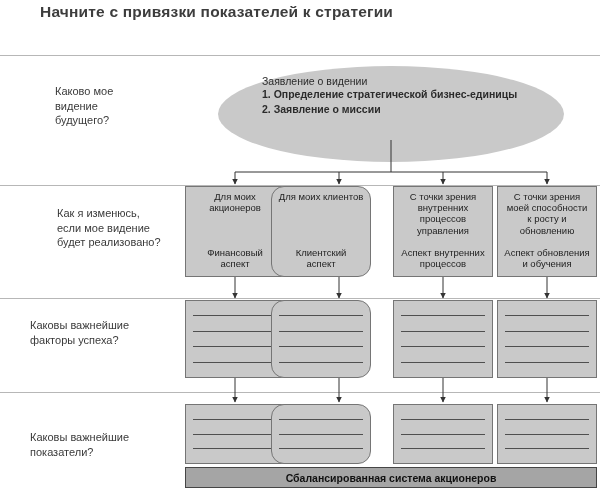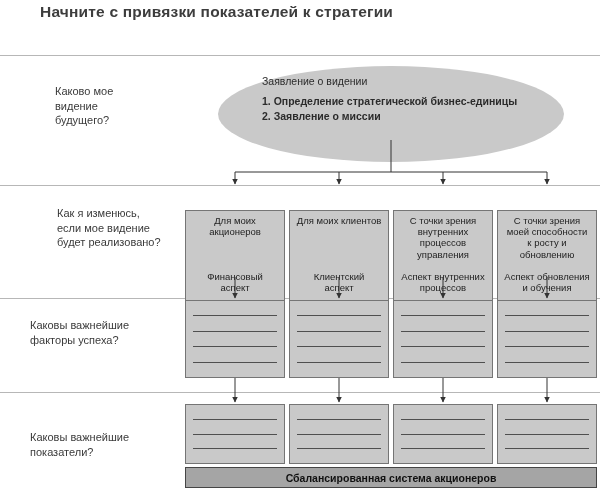--- a/index.html
+++ b/index.html
@@ -11,36 +11,36 @@
            color:#3d3d3d; letter-spacing:0.2px;margin-left:32px; }
 
   .rule { position:absolute; left:0; width:600px; height:1px; background:#b7b7b7; z-index:0; }
 
   .question { position:absolute; font-size:11px; line-height:1.32; color:#3a3a3a;
               white-space:pre-line; z-index:1; }
 
   .ellipse { position:absolute; left:218px; top:66px; width:346px; height:96px;
              background:#c9c9c9; border-radius:50%; z-index:1;
              padding:9px 18px 0 44px; font-size:10.5px; color:#2b2b2b; }
-  .ellipse-title { margin-bottom:7px; }
+  .ellipse-title { }
   .ellipse-item { line-height:15px;font-weight:bold; }
 
   .pbox { position:absolute; top:186px; height:91px; width:100px; background:#c9c9c9;
           border:1px solid #757575; z-index:1;
           display:flex; flex-direction:column; justify-content:space-between; align-items:center;
           text-align:center; font-size:9.5px; line-height:1.18; color:#222;
-          padding:4px 2px 7px; white-space:pre-line;margin-top:24px; }
+          padding:4px 2px 7px; white-space:pre-line; }
 
   .linesbox { position:absolute; width:100px; background:#c9c9c9; border:1px solid #757575;
               z-index:1; display:flex; flex-direction:column; justify-content:space-evenly; }
   .fbox { top:300px; height:78px; }
   .ibox { top:404px; height:60px; }
   .blank-line { height:0; border-top:1.6px solid #4f4f4f; margin:0 7px; }
 
-  .col1 { left:185px; } .col2 { left:289px; } .col3 { left:393px; } .col4 { left:497px; }
+  .col1 { left:185px; } .col2 { left:271px;border-radius:13px; } .col3 { left:393px; } .col4 { left:497px; }
 
   .footer { position:absolute; left:185px; top:467px; width:412px; height:21px;
             background:#a5a5a5; border:1px solid #454545; z-index:1;
             display:flex; align-items:center; justify-content:center;
             font-size:10.5px; font-weight:bold; color:#111; }
 
   .connectors { position:absolute; left:0; top:0; z-index:2; pointer-events:none; }
   .connectors line { stroke:#333; stroke-width:1; }
 </style>
 </head>

